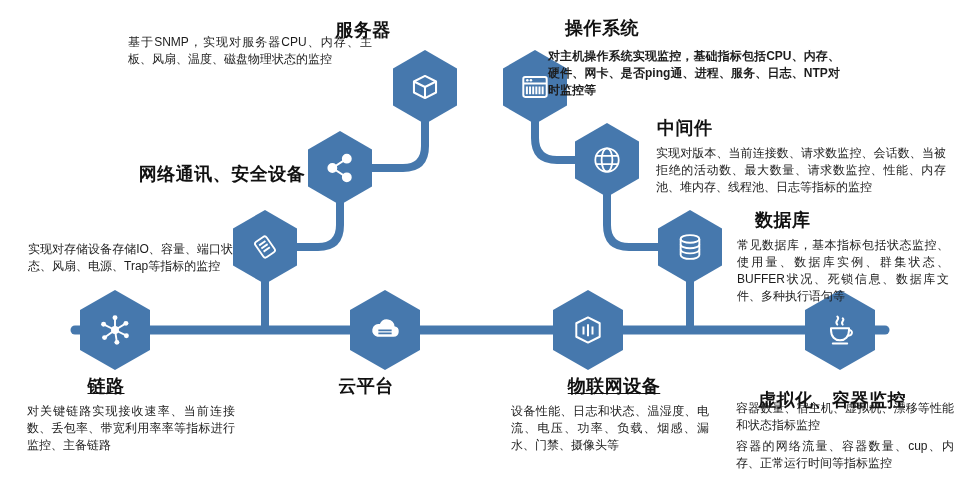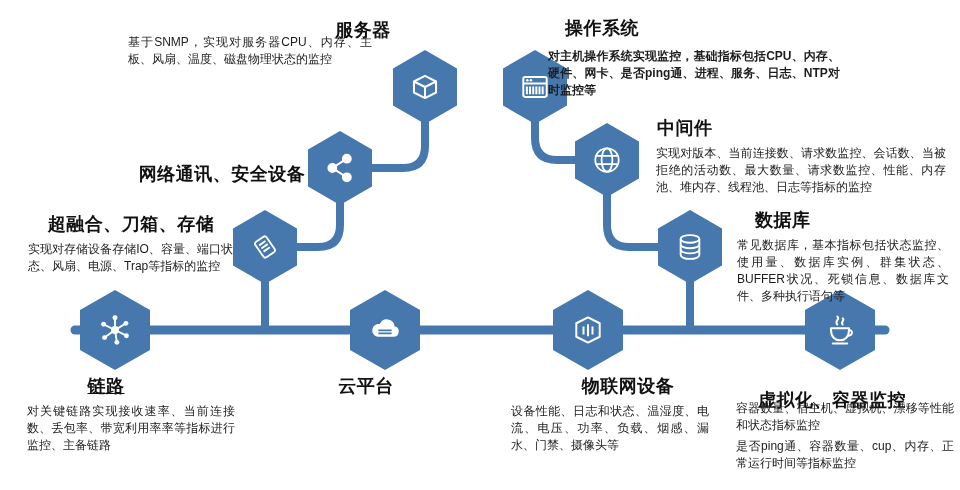--- a/index.html
+++ b/index.html
@@ -87,21 +87,20 @@
   <div class="hex hex-sm" style="left:575px;top:123px;">
     <svg viewBox="0 0 40 40" width="36" height="36">
       <g fill="none" stroke="#fff" stroke-width="2">
         <circle cx="20" cy="20" r="13"></circle>
         <ellipse cx="20" cy="20" rx="6" ry="13"></ellipse>
         <path d="M7.5 15.5 H32.5 M7.5 24.5 H32.5"></path>
       </g>
     </svg>
   </div>
 
-  <div class="title" style="left:26px;top:212px;width:210px;">超融合、刀箱、存储</div>
   <div class="desc" style="left:28px;top:241px;width:205px;">实现对存储设备存储IO、容量、端口状态、风扇、电源、Trap等指标的监控</div>
   <div class="hex hex-sm" style="left:233px;top:210px;">
     <svg viewBox="0 0 40 40" width="34" height="34">
       <g transform="rotate(-35 20 20)" fill="none" stroke="#fff" stroke-width="2.2">
         <rect x="12" y="9" width="16" height="22" rx="3"></rect>
         <path d="M15.5 14.5 H24.5 M15.5 19 H24.5 M15.5 23.5 H24.5"></path>
       </g>
     </svg>
   </div>
 
@@ -149,31 +148,31 @@
   <div class="title" style="left:321px;top:374px;width:90px;">云平台</div>
 
   <div class="hex hex-lg" style="left:553px;top:290px;">
     <svg viewBox="0 0 40 40" width="36" height="36">
       <g fill="none" stroke="#fff" stroke-width="2.2" stroke-linejoin="round">
         <path d="M20 6 L33 12.5 L33 27.5 L20 34 L7 27.5 L7 12.5 Z"></path>
         <path d="M15 16 V25 M20 13.5 V27 M25 16 V25"></path>
       </g>
     </svg>
   </div>
-  <div class="title" style="left:568px;top:374px;width:120px;">物联网设备</div>
+  <div class="title" style="left:554px;top:374px;width:120px;text-decoration:underline;">物联网设备</div>
   <div class="desc" style="left:511px;top:403px;width:198px;">设备性能、日志和状态、温湿度、电流、电压、功率、负载、烟感、漏水、门禁、摄像头等</div>
 
   <div class="hex hex-lg" style="left:805px;top:290px;">
     <svg viewBox="0 0 40 40" width="36" height="36">
       <g fill="none" stroke="#fff" stroke-width="2.2" stroke-linecap="round" stroke-linejoin="round">
         <path d="M17 5 c4 3 -4 5 0 9"></path>
         <path d="M23 7 c3 2.4 -3 4 0 7"></path>
         <path d="M10 18 H30 V20 C30 27.5 25.5 31.5 20 31.5 C14.5 31.5 10 27.5 10 20 Z"></path>
         <path d="M30 20 c4.5 0 4.5 6 -0.8 6.5"></path>
         <path d="M12 35 h16"></path>
       </g>
     </svg>
   </div>
   <div class="title" style="left:737px;top:388px;width:190px;">虚拟化、容器监控</div>
   <div class="desc" style="left:736px;top:400px;width:218px;">容器数量、宿主机、虚拟机、漂移等性能和状态指标监控</div>
-  <div class="desc" style="left:736px;top:438px;width:218px;">是否ping通、容器数量、cup、内存、正常运行时间等指标监控</div>
+  <div class="desc" style="left:736px;top:438px;width:218px;">容器的网络流量、容器数量、cup、内存、正常运行时间等指标监控</div>
 
 </div>
 
 </body></html>

